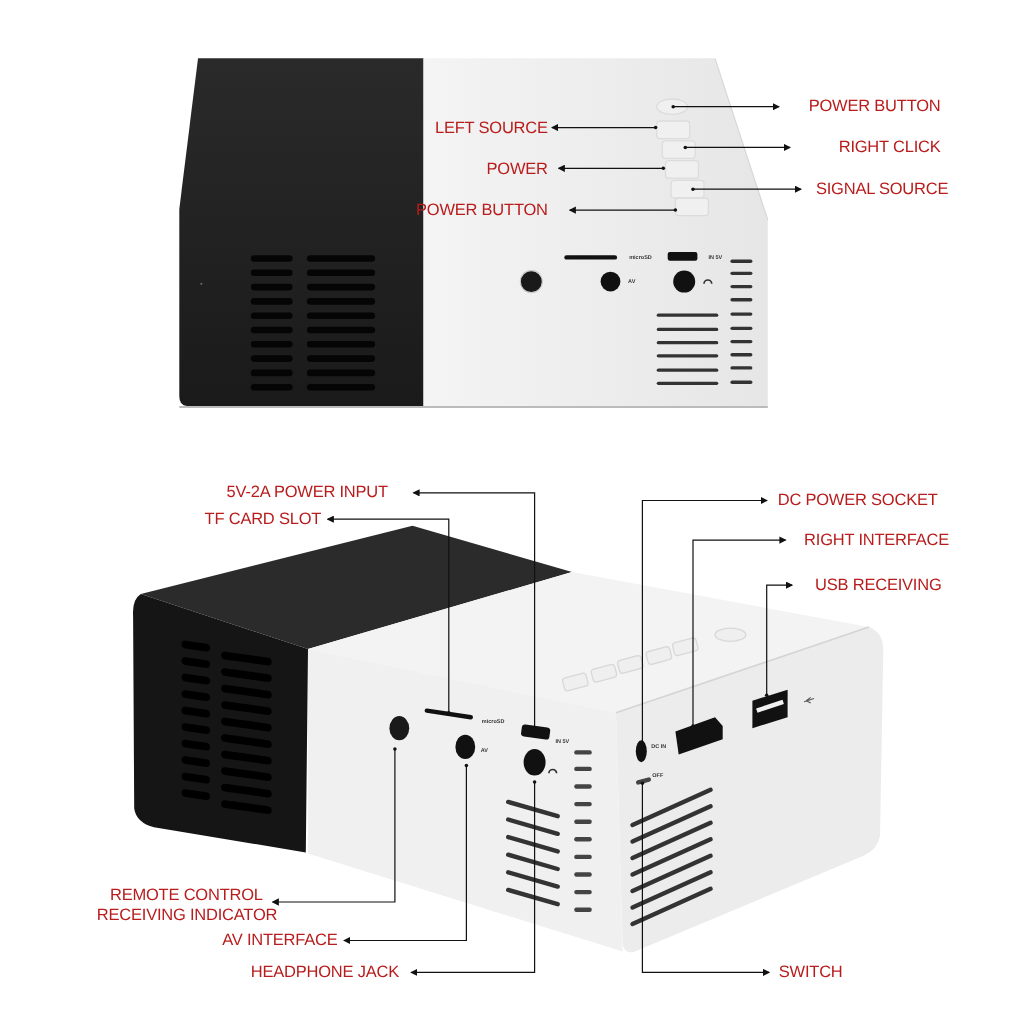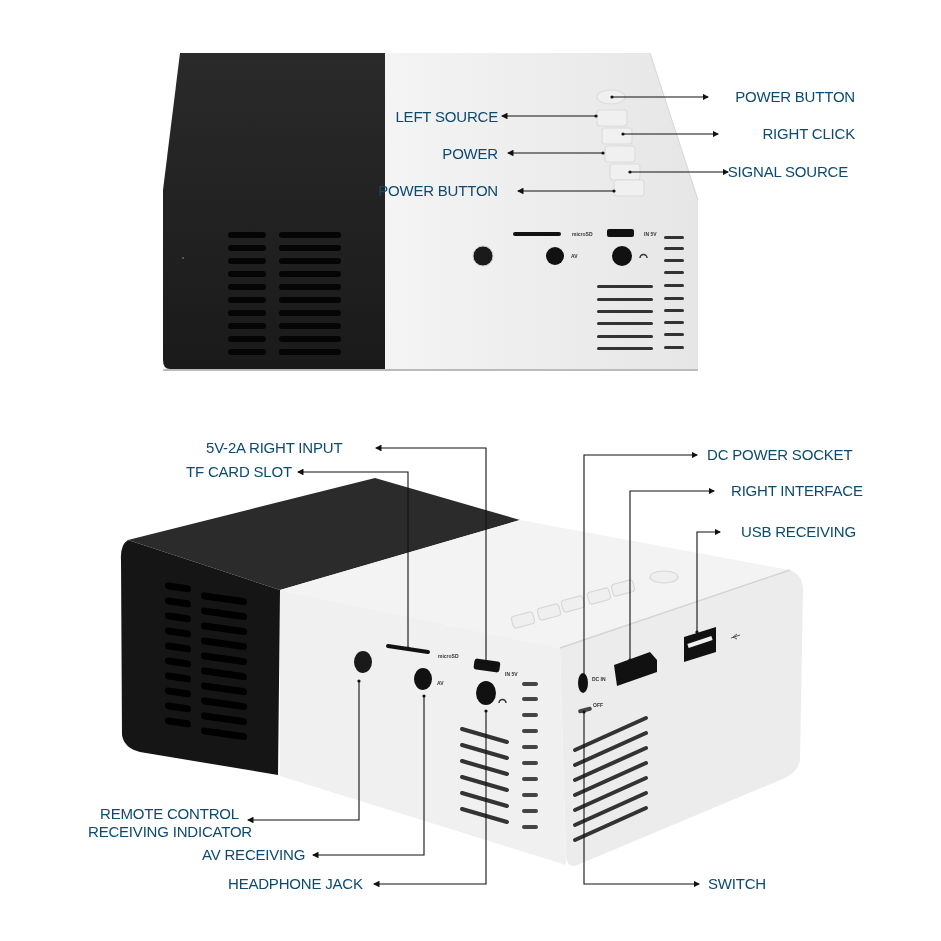--- a/index.html
+++ b/index.html
@@ -1,19 +1,19 @@
 <!DOCTYPE html>
 <html><head>
   <meta charset="utf-8">
   <style>
     html, body { margin: 0; padding: 0; background: #ffffff; }
     body { width: 941px; height: 941px; position: relative; overflow: hidden;
            font-family: "Liberation Sans", "DejaVu Sans", sans-serif; }
     #stage { position: absolute; left: 0; top: 0; width: 941px; height: 941px; }
-    .lbl { position: absolute; font-size: 15px; color: #0c4a6e; white-space: nowrap;
+    .lbl { position: absolute; font-size: 15px; color: #b91c1c; white-space: nowrap;
            letter-spacing: -0.2px; line-height: 18px; }
     .lbl.r { text-align: right; }
     .tiny { position: absolute; font-size: 5px; font-weight: bold; color: #333; white-space: nowrap; }
   </style>
 </head>
 <body>
 
 <div id="stage">
 
   <svg width="941" height="941" viewBox="0 0 941 941" style="position:absolute;left:0;top:0">
@@ -238,26 +238,26 @@
   <span class="tiny" style="left:505px;top:671px">IN 5V</span>
   <span class="tiny" style="left:437px;top:680px">AV</span>
   <span class="tiny" style="left:592px;top:676px">DC IN</span>
   <span class="tiny" style="left:593px;top:702px">OFF</span>
 
   <div class="lbl r" style="right:443px;top:108px">LEFT SOURCE</div>
   <div class="lbl r" style="right:443px;top:145px">POWER</div>
   <div class="lbl r" style="right:443px;top:182px">POWER BUTTON</div>
   <div class="lbl r" style="right:86px;top:88px">POWER BUTTON</div>
   <div class="lbl r" style="right:86px;top:125px">RIGHT CLICK</div>
-  <div class="lbl r" style="right:93px;top:163px">SIGNAL SOURCE</div>
-
-  <div class="lbl" style="left:206px;top:439px">5V-2A RIGHT INPUT</div>
+  <div class="lbl r" style="right:79px;top:163px">SIGNAL SOURCE</div>
+
+  <div class="lbl" style="left:206px;top:439px">5V-2A POWER INPUT</div>
   <div class="lbl" style="left:186px;top:463px">TF CARD SLOT</div>
   <div class="lbl" style="left:707px;top:446px">DC POWER SOCKET</div>
   <div class="lbl" style="left:731px;top:482px">RIGHT INTERFACE</div>
   <div class="lbl" style="left:741px;top:523px">USB RECEIVING</div>
 
   <div class="lbl" style="left:100px;top:805px">REMOTE CONTROL</div>
   <div class="lbl" style="left:88px;top:823px">RECEIVING INDICATOR</div>
-  <div class="lbl" style="left:202px;top:846px">AV RECEIVING</div>
+  <div class="lbl" style="left:202px;top:846px">AV INTERFACE</div>
   <div class="lbl" style="left:228px;top:875px">HEADPHONE JACK</div>
   <div class="lbl" style="left:708px;top:875px">SWITCH</div>
 </div>
 
 </body></html>

